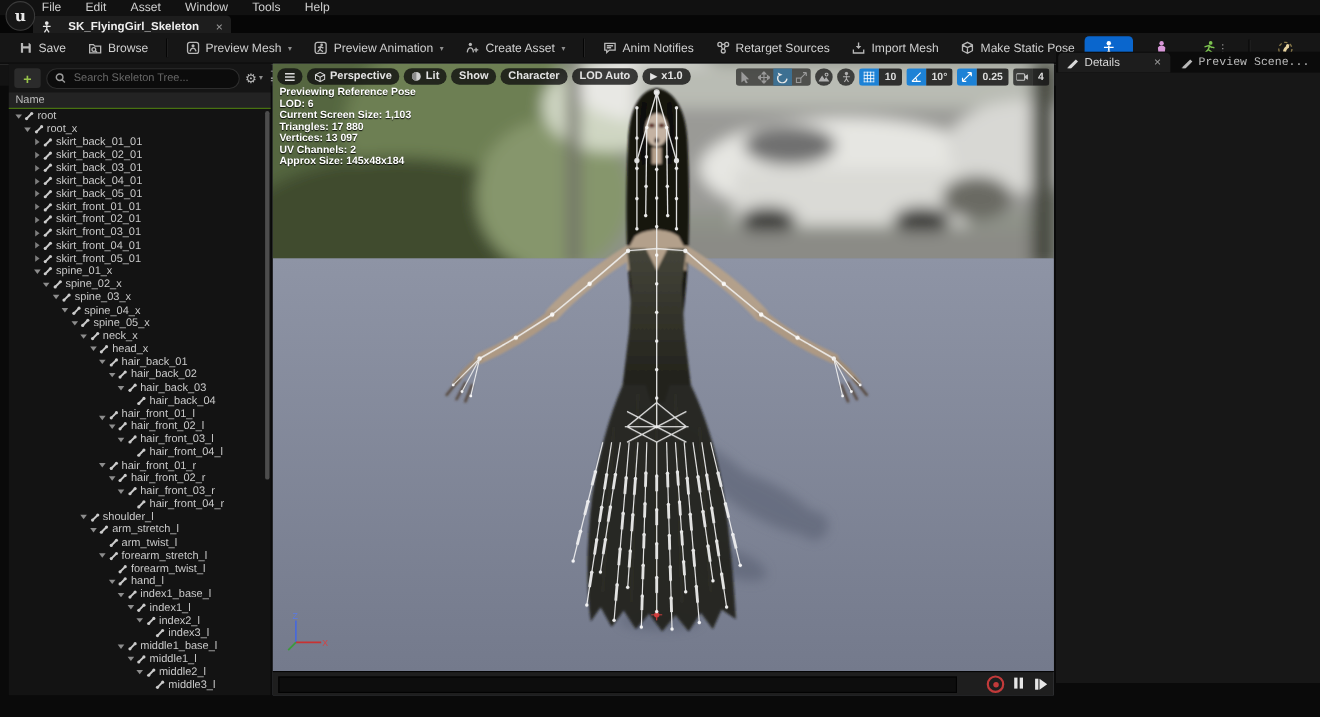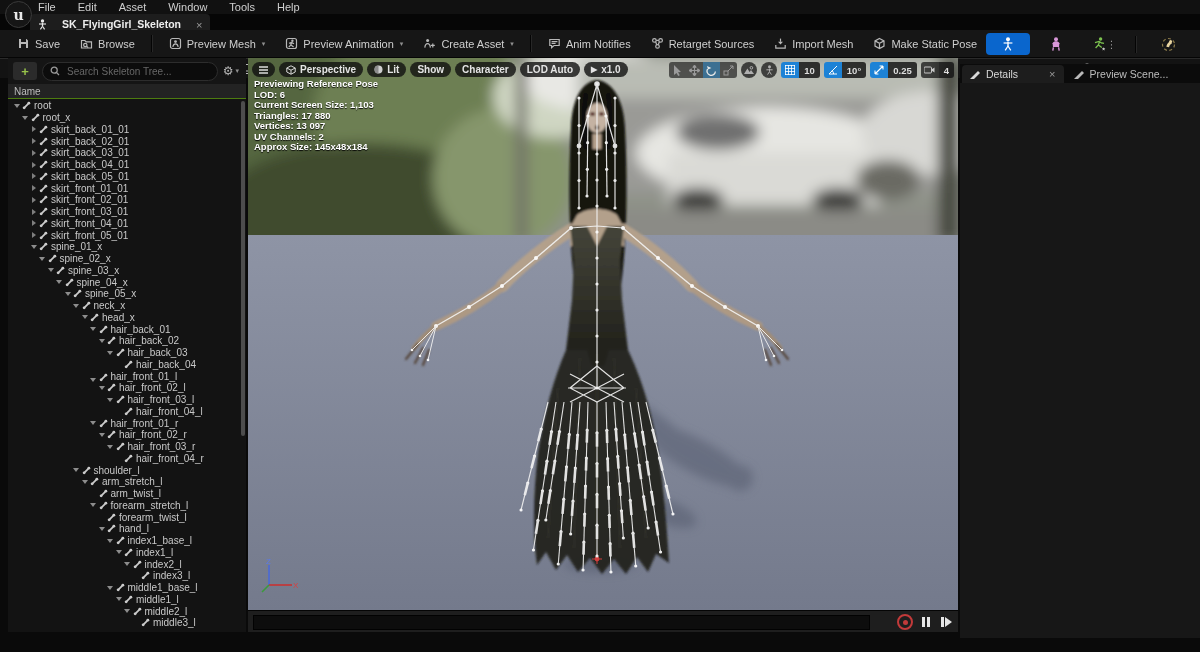--- a/index.html
+++ b/index.html
@@ -70,25 +70,25 @@
   #scrub{position:absolute;left:5px;top:4px;width:615px;height:13px;background:#0d0d0d;border:1px solid #020202;}
   #playctrls{position:absolute;right:6px;top:3px;display:flex;align-items:center;gap:9px;height:16px;}
   #rec-btn{width:12px;height:12px;border:2px solid #c23a3a;border-radius:50%;display:flex;align-items:center;justify-content:center;}
   #rec-btn i{width:5px;height:5px;background:#c23a3a;border-radius:50%;}
   .pbar{display:inline-block;width:3px;height:10px;background:#e6e6e6;margin-right:2px;}
   #step-btn{display:flex;align-items:center;}
   #step-btn .bar{width:2.5px;height:10px;background:#e6e6e6;margin-right:1.5px;}
   #step-btn .tri{width:0;height:0;border-top:5px solid transparent;border-bottom:5px solid transparent;border-left:7px solid #e6e6e6;}
 
   
-  #rightpanel{left:960px;top:64px;width:240px;height:574px;background:#0b0b0b;}
+  #rightpanel{left:960px;top:47px;width:240px;height:574px;background:#0b0b0b;}
   #rtabs{height:19px;display:flex;align-items:flex-end;gap:2px;padding-left:2px;}
   .rtab{height:18px;display:flex;align-items:center;gap:5px;padding:0 8px;font-size:10.5px;color:#d8d8d8;}
   .rtab.active{background:#1d1d1d;border-radius:4px 4px 0 0;}
-  .rtab.inactive{color:#bdbdbd;}
+  .rtab.inactive{color:#bdbdbd;font-family:Liberation Mono, monospace;}
   #rbody{position:absolute;left:0;top:19px;width:240px;height:555px;background:#171717;}
 
   
   #statusbar{left:0;top:632px;width:1200px;height:20px;background:#131313;border-top:1px solid #2a2a2a;display:flex;align-items:center;box-sizing:border-box;padding:0 8px;gap:8px;font-size:11px;}
   .sbtn{display:flex;align-items:center;gap:5px;color:#cfcfcf;font-weight:bold;font-size:10.5px;padding:0 6px;height:20px;}
   .ssep{width:1px;height:13px;background:#2c2c2c;}
   #console-input{width:158px;height:13px;background:#080808;border:1px solid #242424;color:#aaa;font-family:"DejaVu Sans Mono",monospace;font-size:9px;padding:0 5px;outline:none;}
   #console-input::placeholder{color:#7e8471;}
   #source-control{margin-left:auto;display:flex;align-items:center;gap:5px;color:#d4d4d4;font-weight:bold;font-size:10.5px;}
   svg.ico{display:block;}

